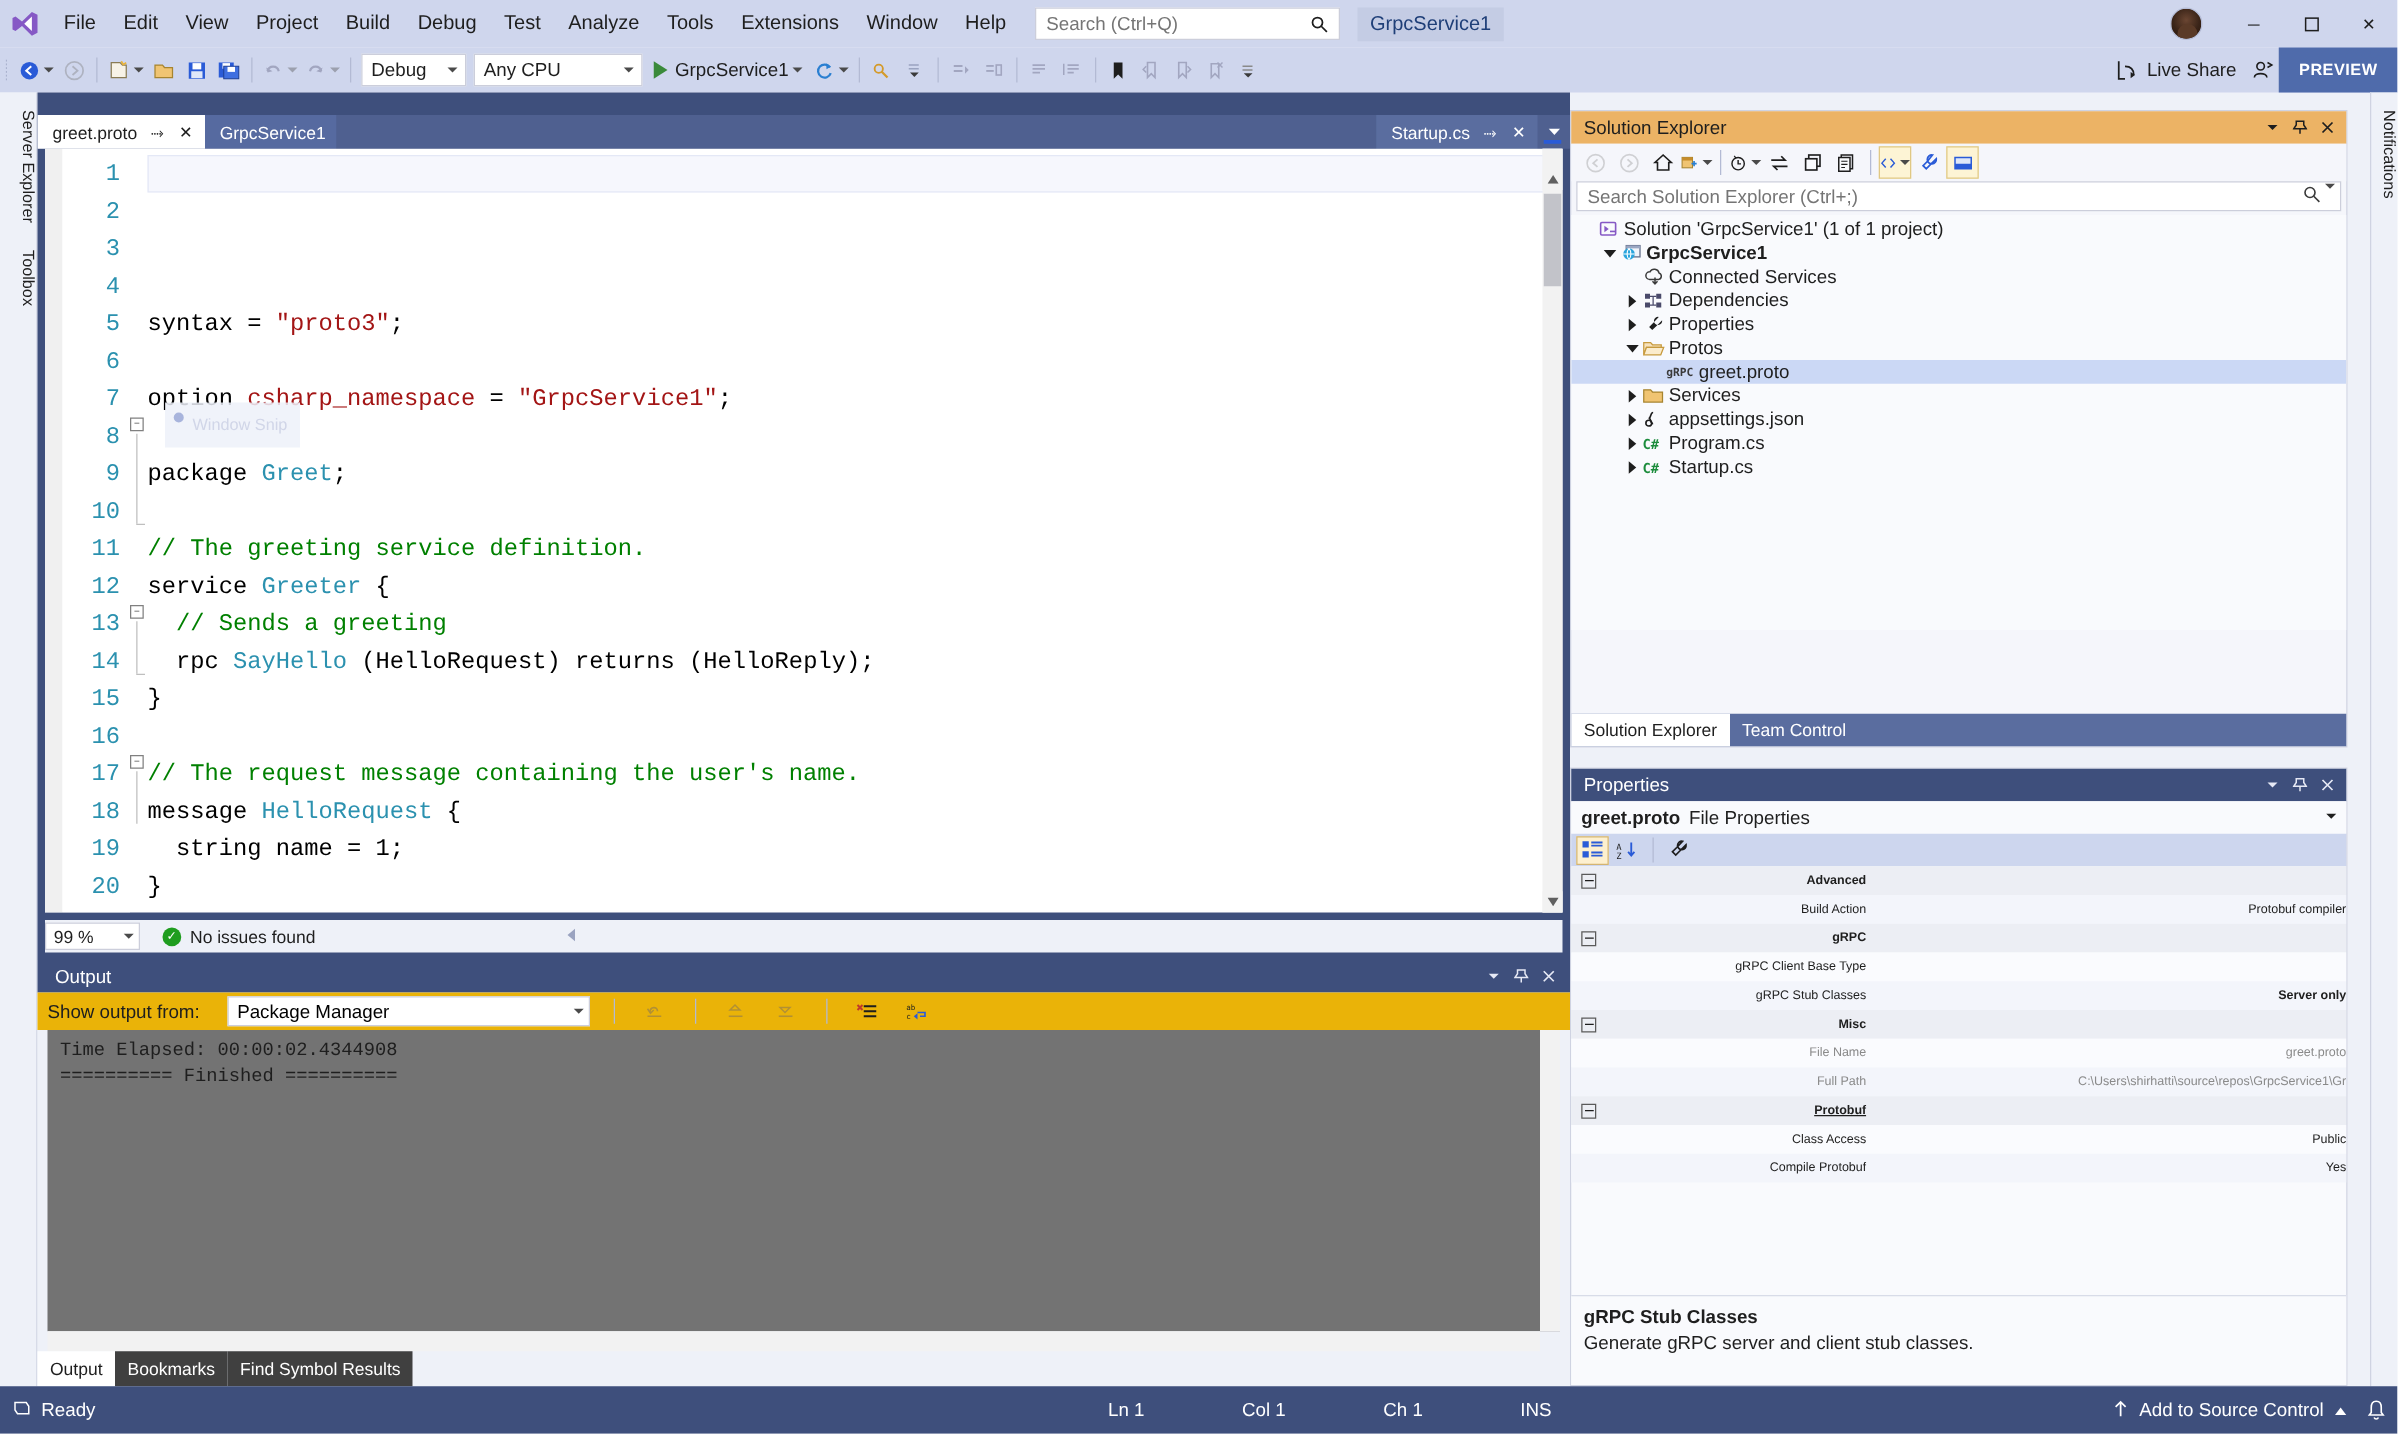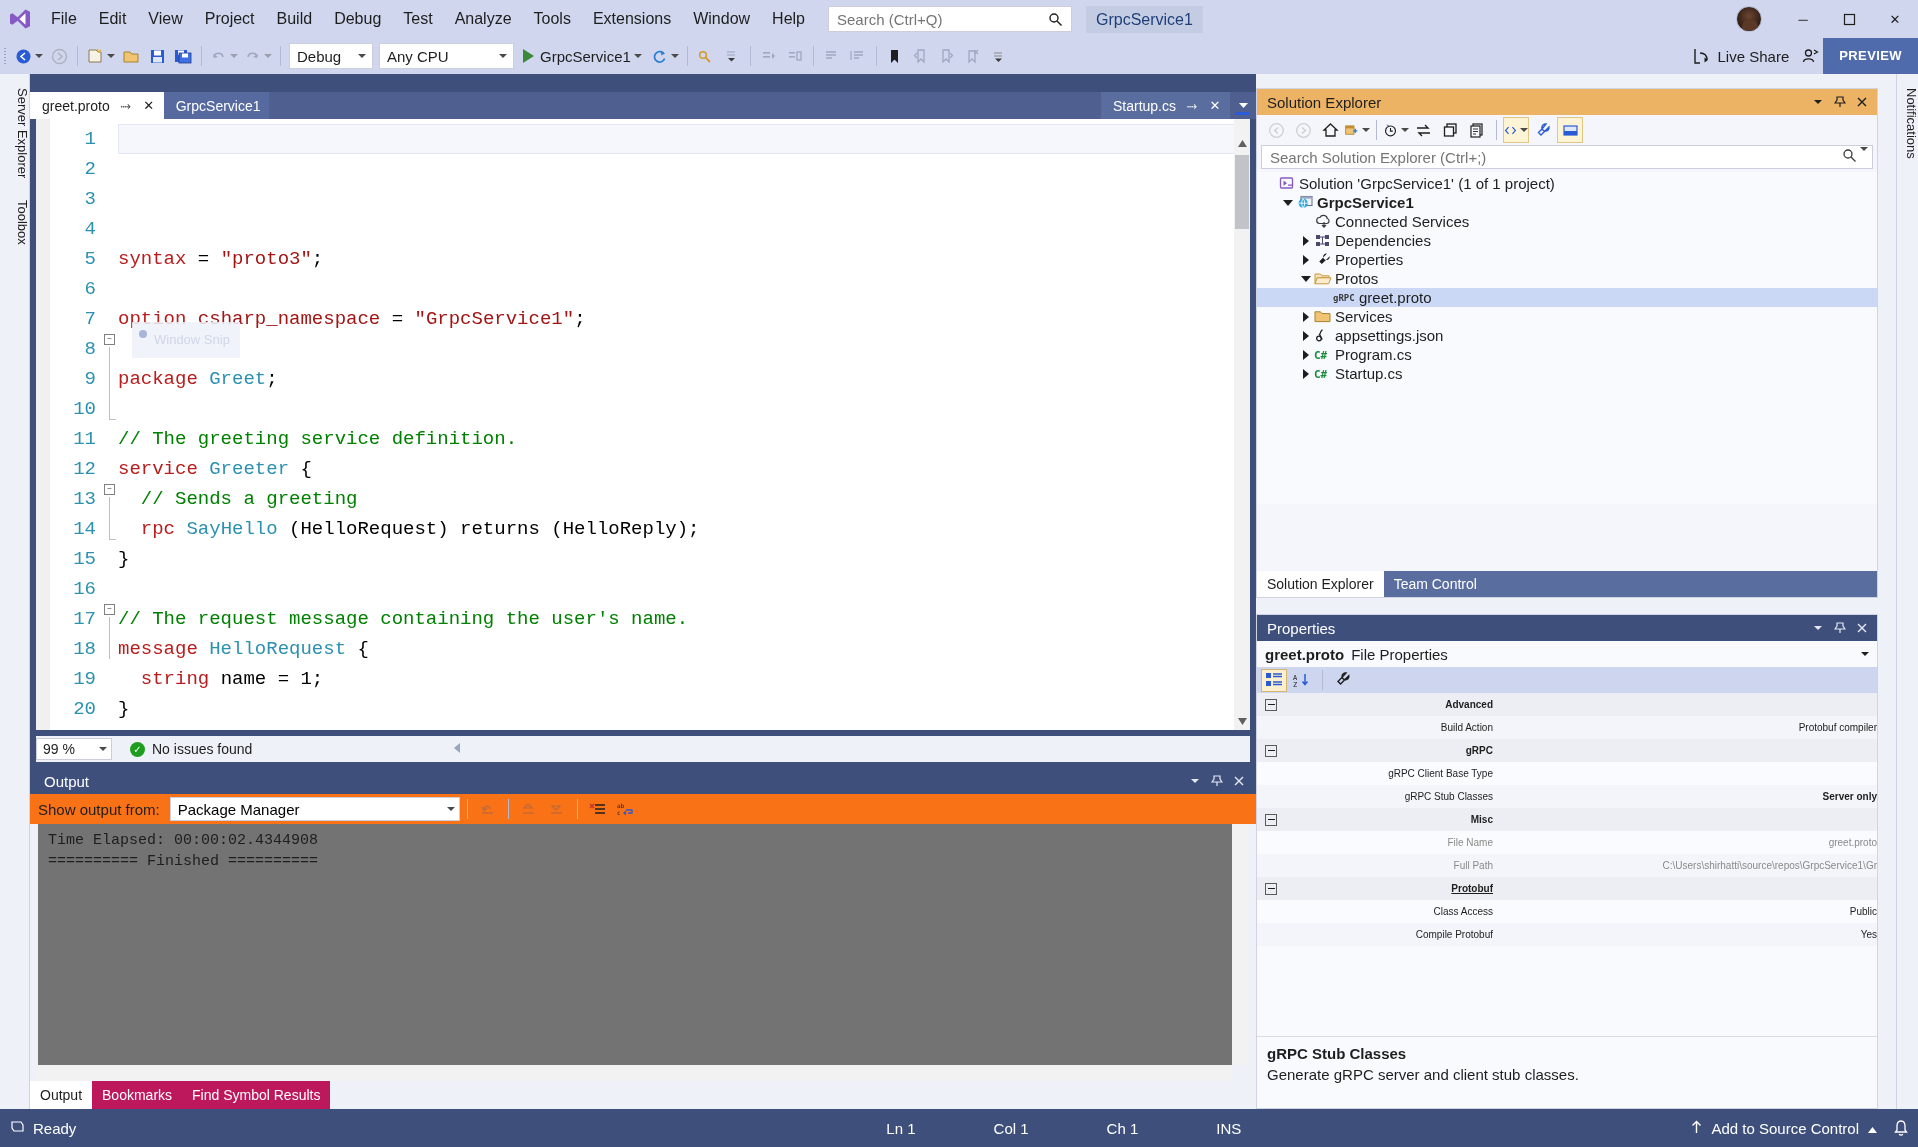--- a/index.html
+++ b/index.html
@@ -144,21 +144,21 @@
     flex: 1 1 auto; font-family: "Liberation Mono", monospace; font-size: 19px;
     line-height: 30px; padding-top: 5px; white-space: pre; color: #000000;
     position: relative;
   }
   .code-line { height: 30px; }
   .cur-line-box {
     position: absolute; left: 0; top: 5px; height: 30px; width: calc(100% - 10px);
     border: 1px solid #e4e8f6; background: #f6f7fd; z-index: 0;
   }
   .code-line span { position: relative; z-index: 1; }
-  .kw   { color: #b91c1c; }
+  .kw   { color: #000000; }
   .type { color: #2b91af; }
   .str  { color: #a31515; }
   .cmt  { color: #008000; }
   .ident{ color: #000000; }
   .fld  { color: #a31515; }
   .watermark {
     position: absolute; left: 14px; top: 203px; font-size: 13px;
     color: #c9cfe4; font-family: "Liberation Sans", sans-serif;
     background: #eef1fa; padding: 3px 10px 3px 22px; z-index: 2; opacity: .85;
   }
@@ -203,21 +203,21 @@
     position: absolute; left: 30px; top: 768px; width: 1226px; bottom: 38px;
     background: #eef1f8;
   }
   .out-header {
     height: 26px; background: #3e4f7c; color: #fff; display: flex; align-items: center;
     padding: 0 6px 0 14px; font-size: 15px;
   }
   .out-header .ttl { flex: 1 1 auto; }
   .out-hbtn { width: 22px; height: 24px; display: flex; align-items: center; justify-content: center; color: #e6e9f5; }
   .out-toolbar {
-    height: 30px; background: #f97316; display: flex; align-items: center; padding: 0 8px; gap: 2px;
+    height: 30px; background: #eab308; display: flex; align-items: center; padding: 0 8px; gap: 14px;
   }
   .out-toolbar .lab { font-size: 15px; color: #1e1e1e; margin-right: 8px; }
   .out-combo {
     width: 290px; height: 24px; background: #fff; border: 1px solid #cccedb;
     display: flex; align-items: center; padding: 0 4px 0 7px; font-size: 15px;
   }
   .out-combo .lbl { flex: 1 1 auto; }
   .out-body {
     position: absolute; left: 8px; top: 56px; right: 8px; bottom: 44px;
     background: #737373; overflow: hidden;
@@ -225,21 +225,21 @@
   .out-lines {
     font-family: "Liberation Mono", monospace; font-size: 15px; line-height: 21px;
     color: #1e1e1e; padding: 6px 0 0 10px; white-space: pre;
   }
   .out-vscroll { position: absolute; right: 8px; top: 56px; bottom: 44px; width: 16px; background: #f2f2f2; }
   .out-hscroll { position: absolute; left: 8px; right: 24px; bottom: 28px; height: 16px; background: #f2f2f2; }
   .out-vmark { position: absolute; right: 10px; top: 150px; width: 14px; height: 3px; background: #2a5bd7; }
   .out-tabs { position: absolute; left: 0; bottom: 0; height: 28px; display: flex; align-items: stretch; }
   .otab {
     display: flex; align-items: center; padding: 0 10px; font-size: 14px; color: #ffffff;
-    background: #be185d;
+    background: #404040;
   }
   .otab.active { background: #ffffff; color: #1e1e1e; }
 
   
   .sol-panel {
     position: absolute; left: 1256px; top: 88px; width: 622px; height: 510px;
     background: #f5f6fb; border: 1px solid #cfd3e2;
   }
   .panel-header {
     height: 26px; background: #ecb365; display: flex; align-items: center;

